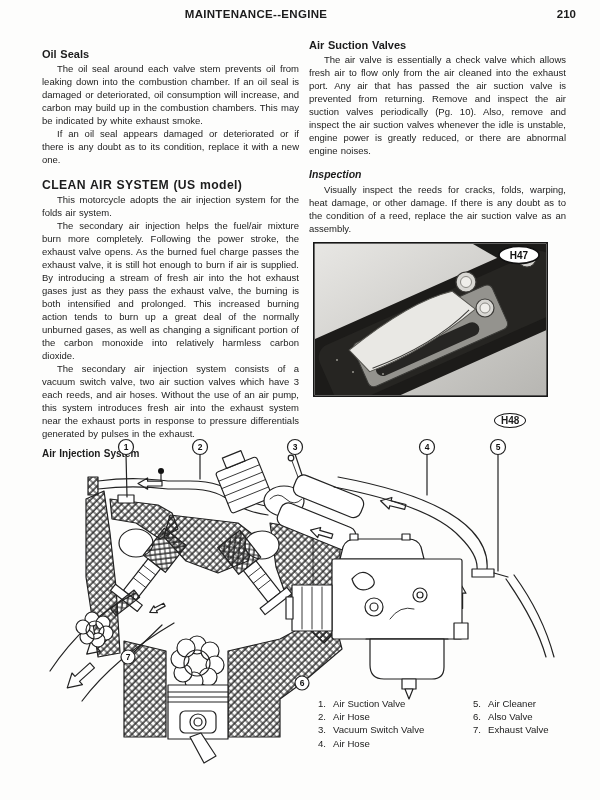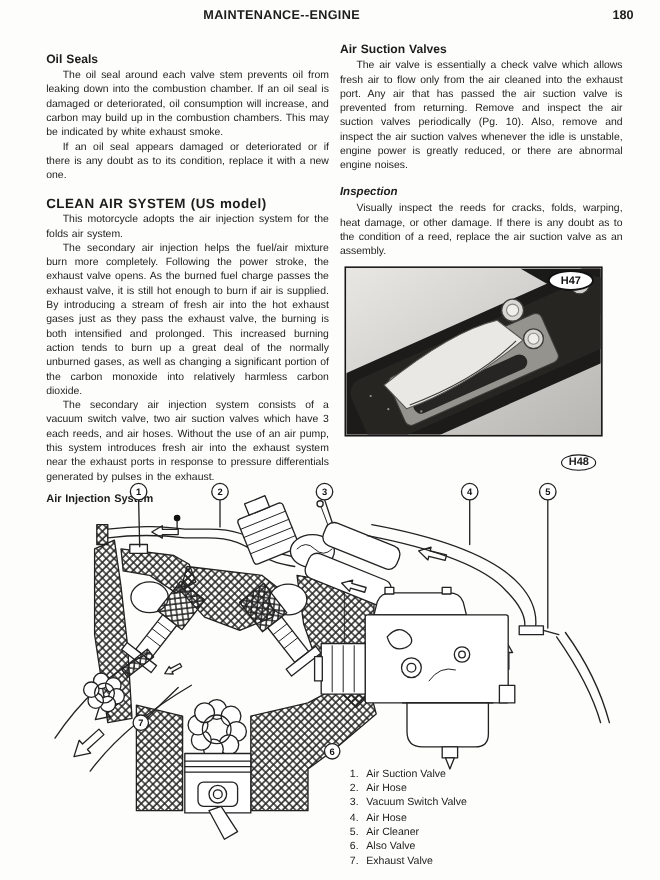--- a/index.html
+++ b/index.html
@@ -29,26 +29,26 @@
   .h-ital{font-style:italic;font-weight:bold;font-size:10.5px;margin:11px 0 2px;}
   .dgm-caption{
     font-weight:bold;font-size:10px;text-indent:0 !important;
     text-align:left;margin-top:7px !important;
   }
   .oval{
     display:inline-block;border:1.6px solid #161616;border-radius:50%;
     padding:0 6px;font-weight:bold;font-size:10px;line-height:13px;
     background:#fff;
   }
-  .figref-h48{position:absolute;left:510px;top:413px;}
+  .figref-h48{position:absolute;left:494px;top:413px;}
   .photo-fig{margin:7px 0 0 4px;width:270px;height:155px;}
   .diagram-wrap{position:absolute;left:40px;top:437px;width:520px;height:330px;}
   .legend{
     position:absolute;left:318px;top:697px;display:flex;
-    font-size:9.6px;line-height:13.2px;flex-direction:column;
+    font-size:9.6px;line-height:13.2px;
   }
   .legend .lcol1{width:155px;}
   .legend .ln{display:inline-block;min-width:15px;}
   
   .dgm *{vector-effect:non-scaling-stroke;}
   .dgm path,.dgm rect,.dgm line,.dgm circle,.dgm ellipse,.dgm polygon{
     stroke:#222;stroke-width:1.2;fill:none;stroke-linecap:round;stroke-linejoin:round;
   }
   .dgm .fh{fill:url(#hatch);}
   .dgm .fw{fill:#fff;}
@@ -56,21 +56,21 @@
   .dgm .thin{stroke-width:.9;}
   .dgm text{stroke:none;fill:#111;font-family:"Liberation Sans",sans-serif;
     font-size:8.5px;font-weight:bold;text-anchor:middle;}
   .photo text{font-family:"Liberation Sans",sans-serif;font-size:10px;
     font-weight:bold;text-anchor:middle;fill:#111;}
 </style>
 </head>
 <body>
 
 <div class="page-title">MAINTENANCE--ENGINE</div>
-<div class="page-num">180</div>
+<div class="page-num">210</div>
 
 <div class="col col-left">
   <h3 class="h-sub">Oil Seals</h3>
   <p>The oil seal around each valve stem prevents oil from leaking down into the combustion chamber.  If an oil seal is damaged or deteriorated, oil consumption will increase, and carbon may build up in the combustion chambers.  This may be indicated by white exhaust smoke.</p>
   <p>If an oil seal appears damaged or deteriorated or if there is any doubt as to its condition, replace it with a new one.</p>
   <h3 class="h-main">CLEAN AIR SYSTEM (US model)</h3>
   <p>This motorcycle adopts the air injection system for the folds air system.</p>
   <p>The secondary air injection helps the fuel/air mixture burn more completely.  Following the power stroke, the exhaust valve opens.  As the burned fuel charge passes the exhaust valve, it is still hot enough to burn if air is supplied.  By introducing a stream of fresh air into the hot exhaust gases just as they pass the exhaust valve, the burning is both intensified and prolonged.  This increased burning action tends to burn up a great deal of the normally unburned gases, as well as changing a significant portion of the carbon monoxide into relatively harmless carbon dioxide.</p>
   <p>The secondary air injection system consists of a vacuum switch valve, two air suction valves which have 3 each reeds, and air hoses.  Without the use of an air pump, this system introduces fresh air into the exhaust system near the exhaust ports in response to pressure differentials generated by pulses in the exhaust.</p>
   <p class="dgm-caption">Air Injection System</p>

